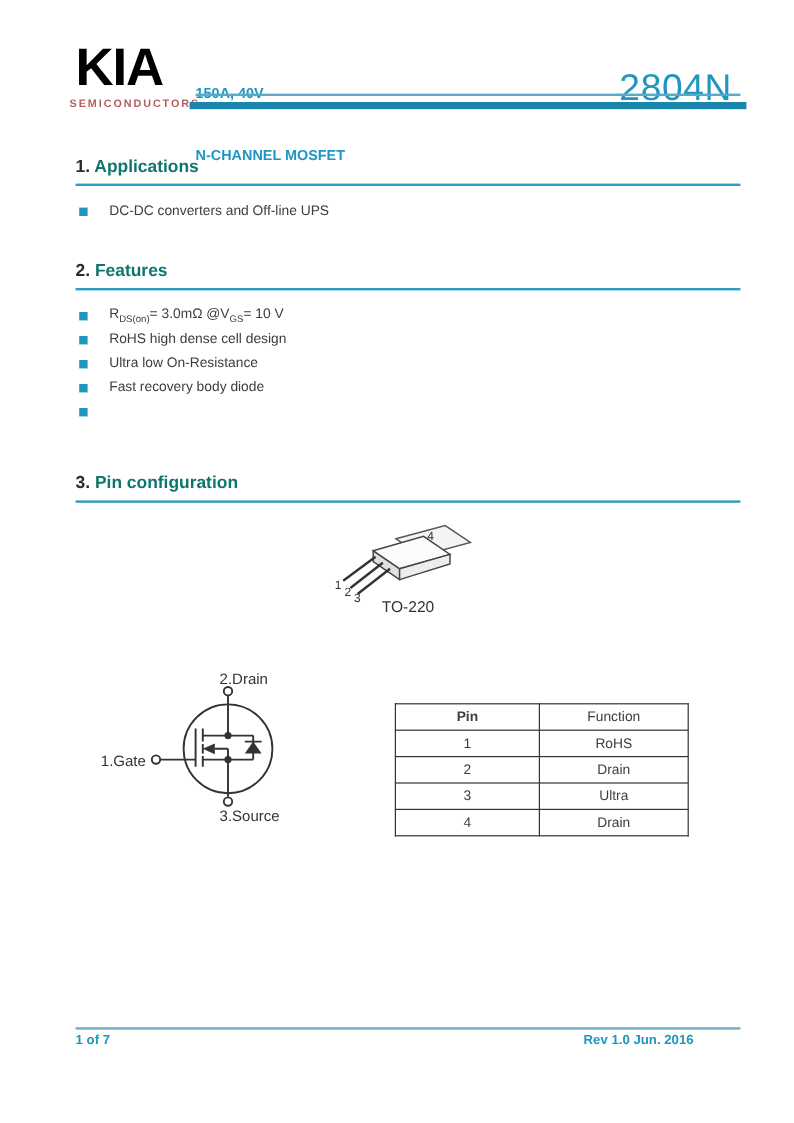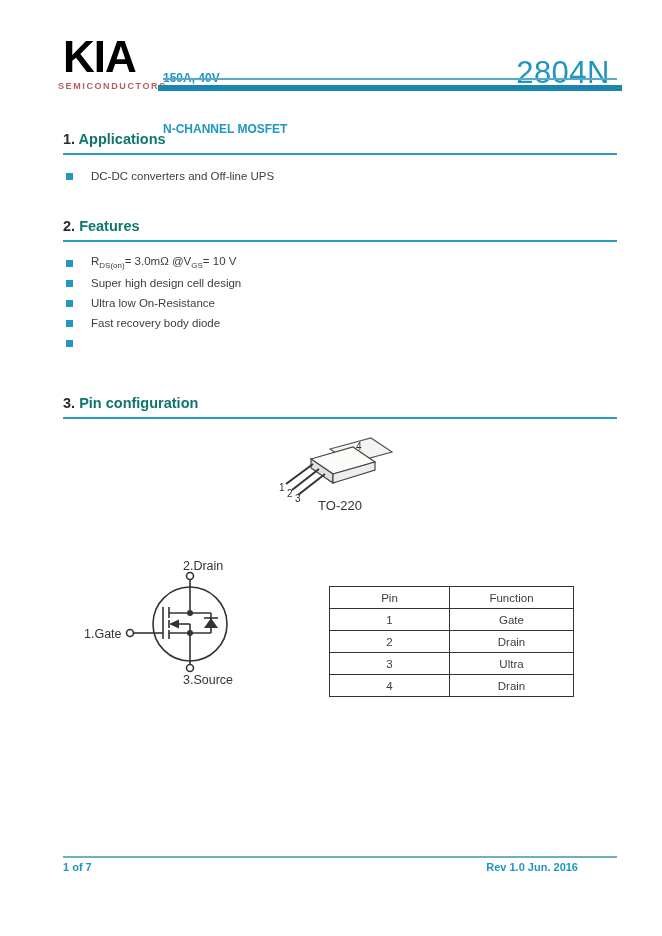--- a/index.html
+++ b/index.html
@@ -58,21 +58,21 @@
 
   
   .pin-table {
     position:absolute; left:329px; top:586px; border-collapse:collapse;
     font-size:11.5px; color:#3d3d3d;
   }
   .pin-table th, .pin-table td {
     border:1.3px solid #333; font-weight:normal; text-align:center;
     height:22px; vertical-align:middle;
   }
-  .pin-table .col-pin { width:120px; }
+  .pin-table .col-pin { width:120px;font-weight:bold; }
   .pin-table .col-fn  { width:124px; }
 
   
   .footer-rule {
     position:absolute; left:63px; top:856px; width:554px; height:1.5px;
     background:#6fafc6;
   }
   .footer-page {
     position:absolute; left:63px; top:861px; width:554px; text-align:left;
     font-size:11px; font-weight:bold; color:#1e96c0;
@@ -117,21 +117,21 @@
     <span class="sec-title">Features</span>
   </h2>
   <div class="sec-rule"></div>
   <ul class="bullets">
     <li>
       <span class="bullet-sq"></span>
       <span class="li-text"><span>R</span><sub>DS(on)</sub><span>= 3.0mΩ @V</span><sub>GS</sub><span>= 10 V</span></span>
     </li>
     <li>
       <span class="bullet-sq"></span>
-      <span class="li-text">Super high design cell design</span>
+      <span class="li-text">RoHS high dense cell design</span>
     </li>
     <li>
       <span class="bullet-sq"></span>
       <span class="li-text">Ultra low On-Resistance</span>
     </li>
     <li>
       <span class="bullet-sq"></span>
       <span class="li-text">Fast recovery body diode</span>
     </li>
     <li>
@@ -213,21 +213,21 @@
 <table class="pin-table">
   <thead>
     <tr>
       <th class="col-pin">Pin</th>
       <th class="col-fn">Function</th>
     </tr>
   </thead>
   <tbody>
     <tr>
       <td>1</td>
-      <td>Gate</td>
+      <td>RoHS</td>
     </tr>
     <tr>
       <td>2</td>
       <td>Drain</td>
     </tr>
     <tr>
       <td>3</td>
       <td>Ultra</td>
     </tr>
     <tr>

